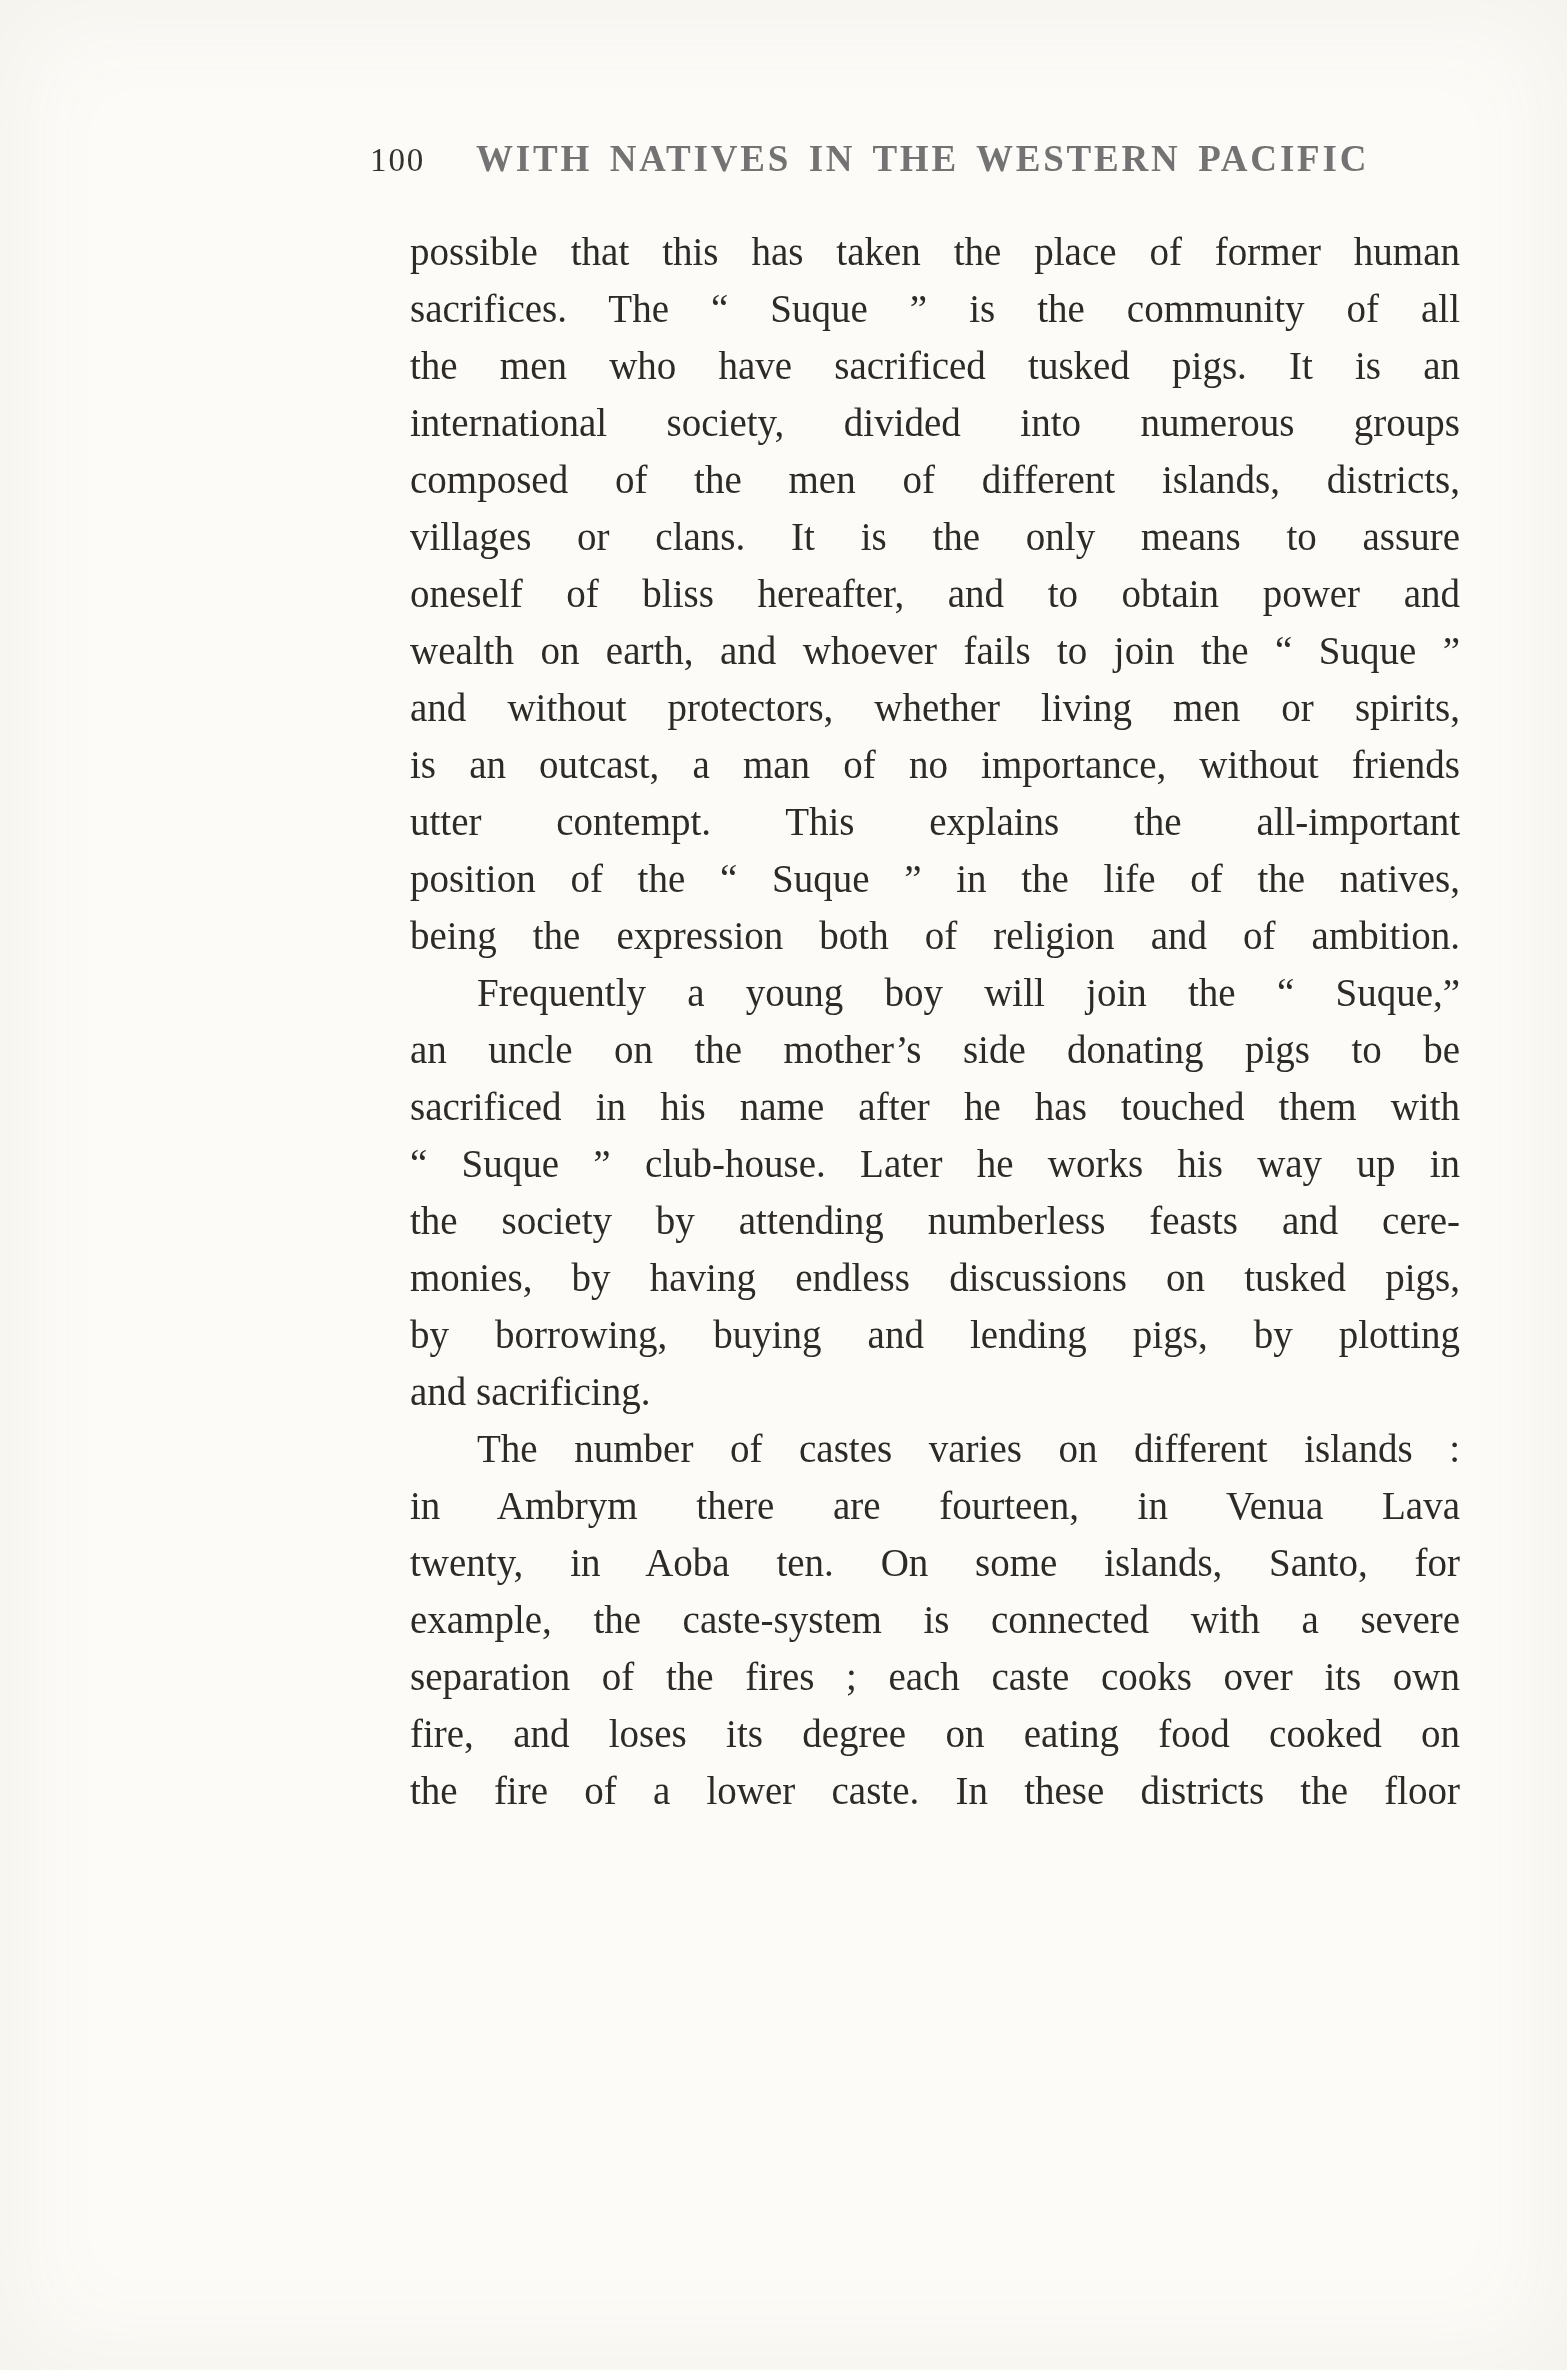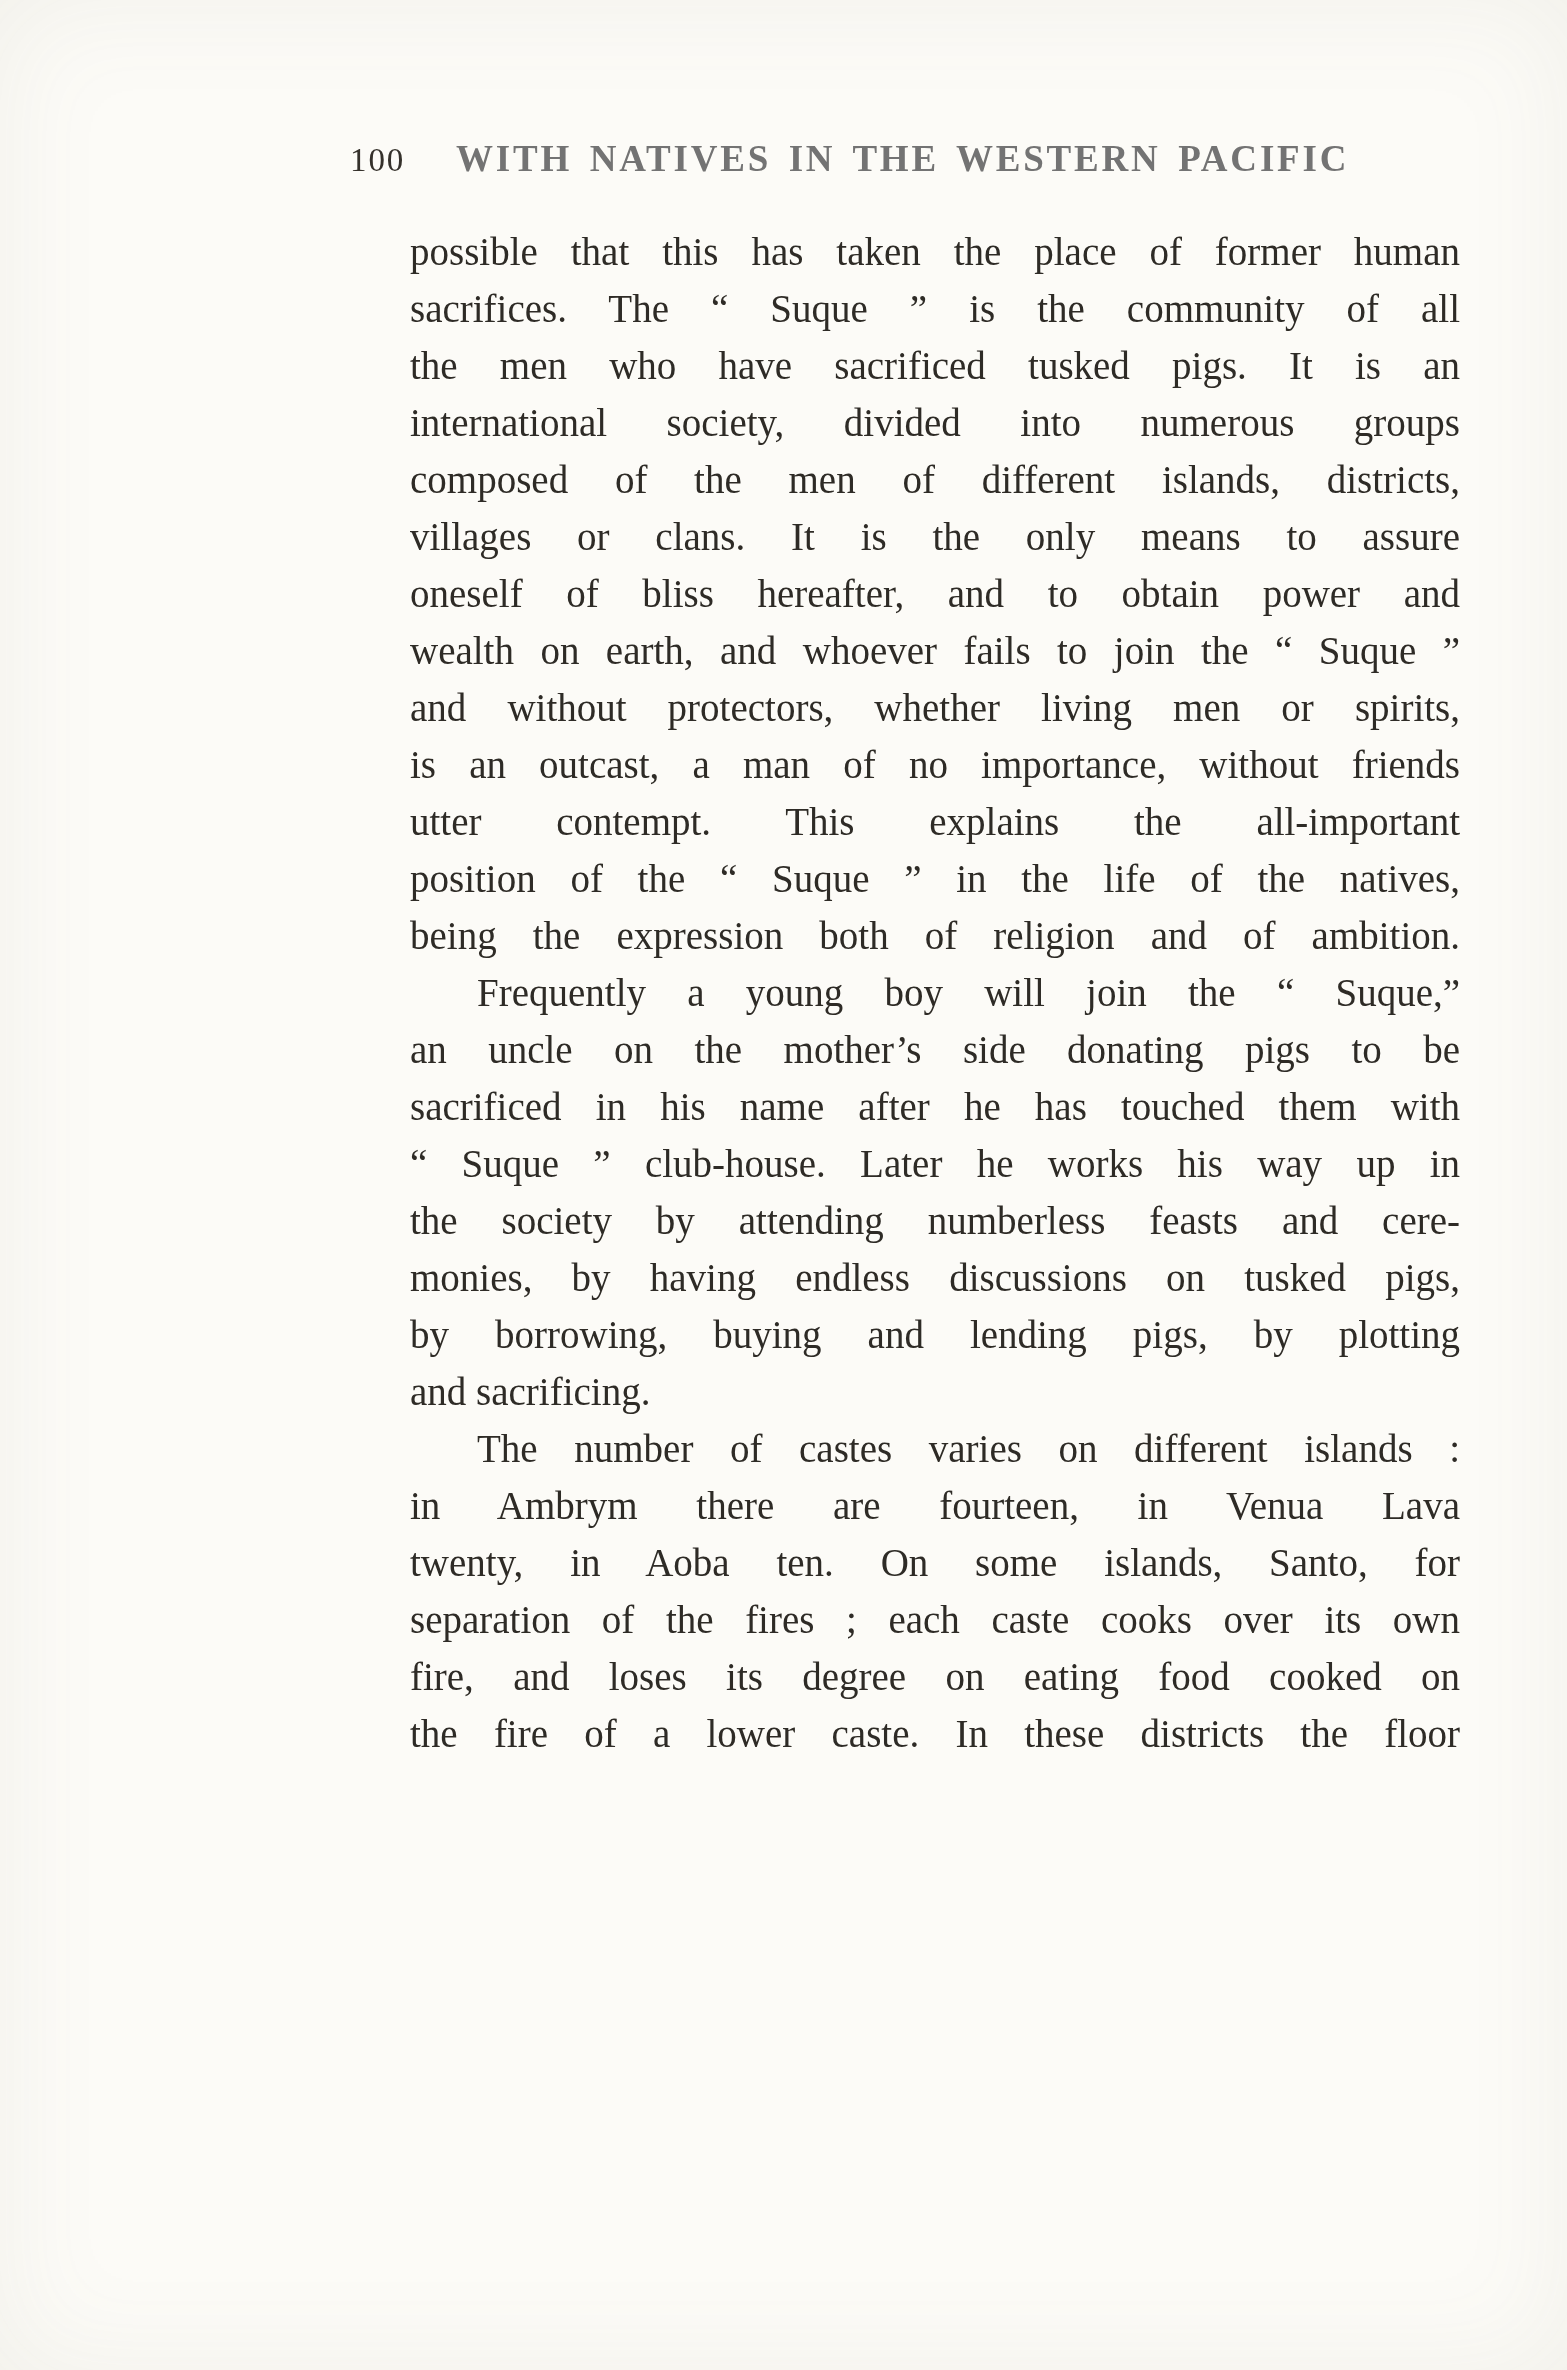--- a/index.html
+++ b/index.html
@@ -24,21 +24,21 @@
   .page::after {
     content: "";
     position: absolute;
     inset: 0;
     pointer-events: none;
     box-shadow: inset 0 0 111px rgba(120,110,90,0.08);
   }
   .header {
     position: absolute;
     top: 137px;
-    left: 350px;
+    left: 370px;
     width: 1050px;
     display: flex;
     align-items: baseline;
   }
   .page-num {
     font-size: 33px;
     letter-spacing: 1.9px;
     color: #35312b;
     flex: 0 0 auto;
   }
@@ -110,20 +110,21 @@
         <div class="line">“ Suque ” club-house. Later he works his way up in</div>
         <div class="line">the society by attending numberless feasts and cere-</div>
         <div class="line">monies, by having endless discussions on tusked pigs,</div>
         <div class="line">by borrowing, buying and lending pigs, by plotting</div>
         <div class="line last">and sacrificing.</div>
       </div>
       <div class="paragraph">
         <div class="line indent">The number of castes varies on different islands :</div>
         <div class="line">in Ambrym there are fourteen, in Venua Lava</div>
         <div class="line">twenty, in Aoba ten. On some islands, Santo, for</div>
+        <div class="line">example, the caste-system is connected with a severe</div>
         <div class="line">separation of the fires ; each caste cooks over its own</div>
         <div class="line">fire, and loses its degree on eating food cooked on</div>
         <div class="line">the fire of a lower caste. In these districts the floor</div>
       </div>
     </div>
 
 </div>
 
 
 </body></html>

